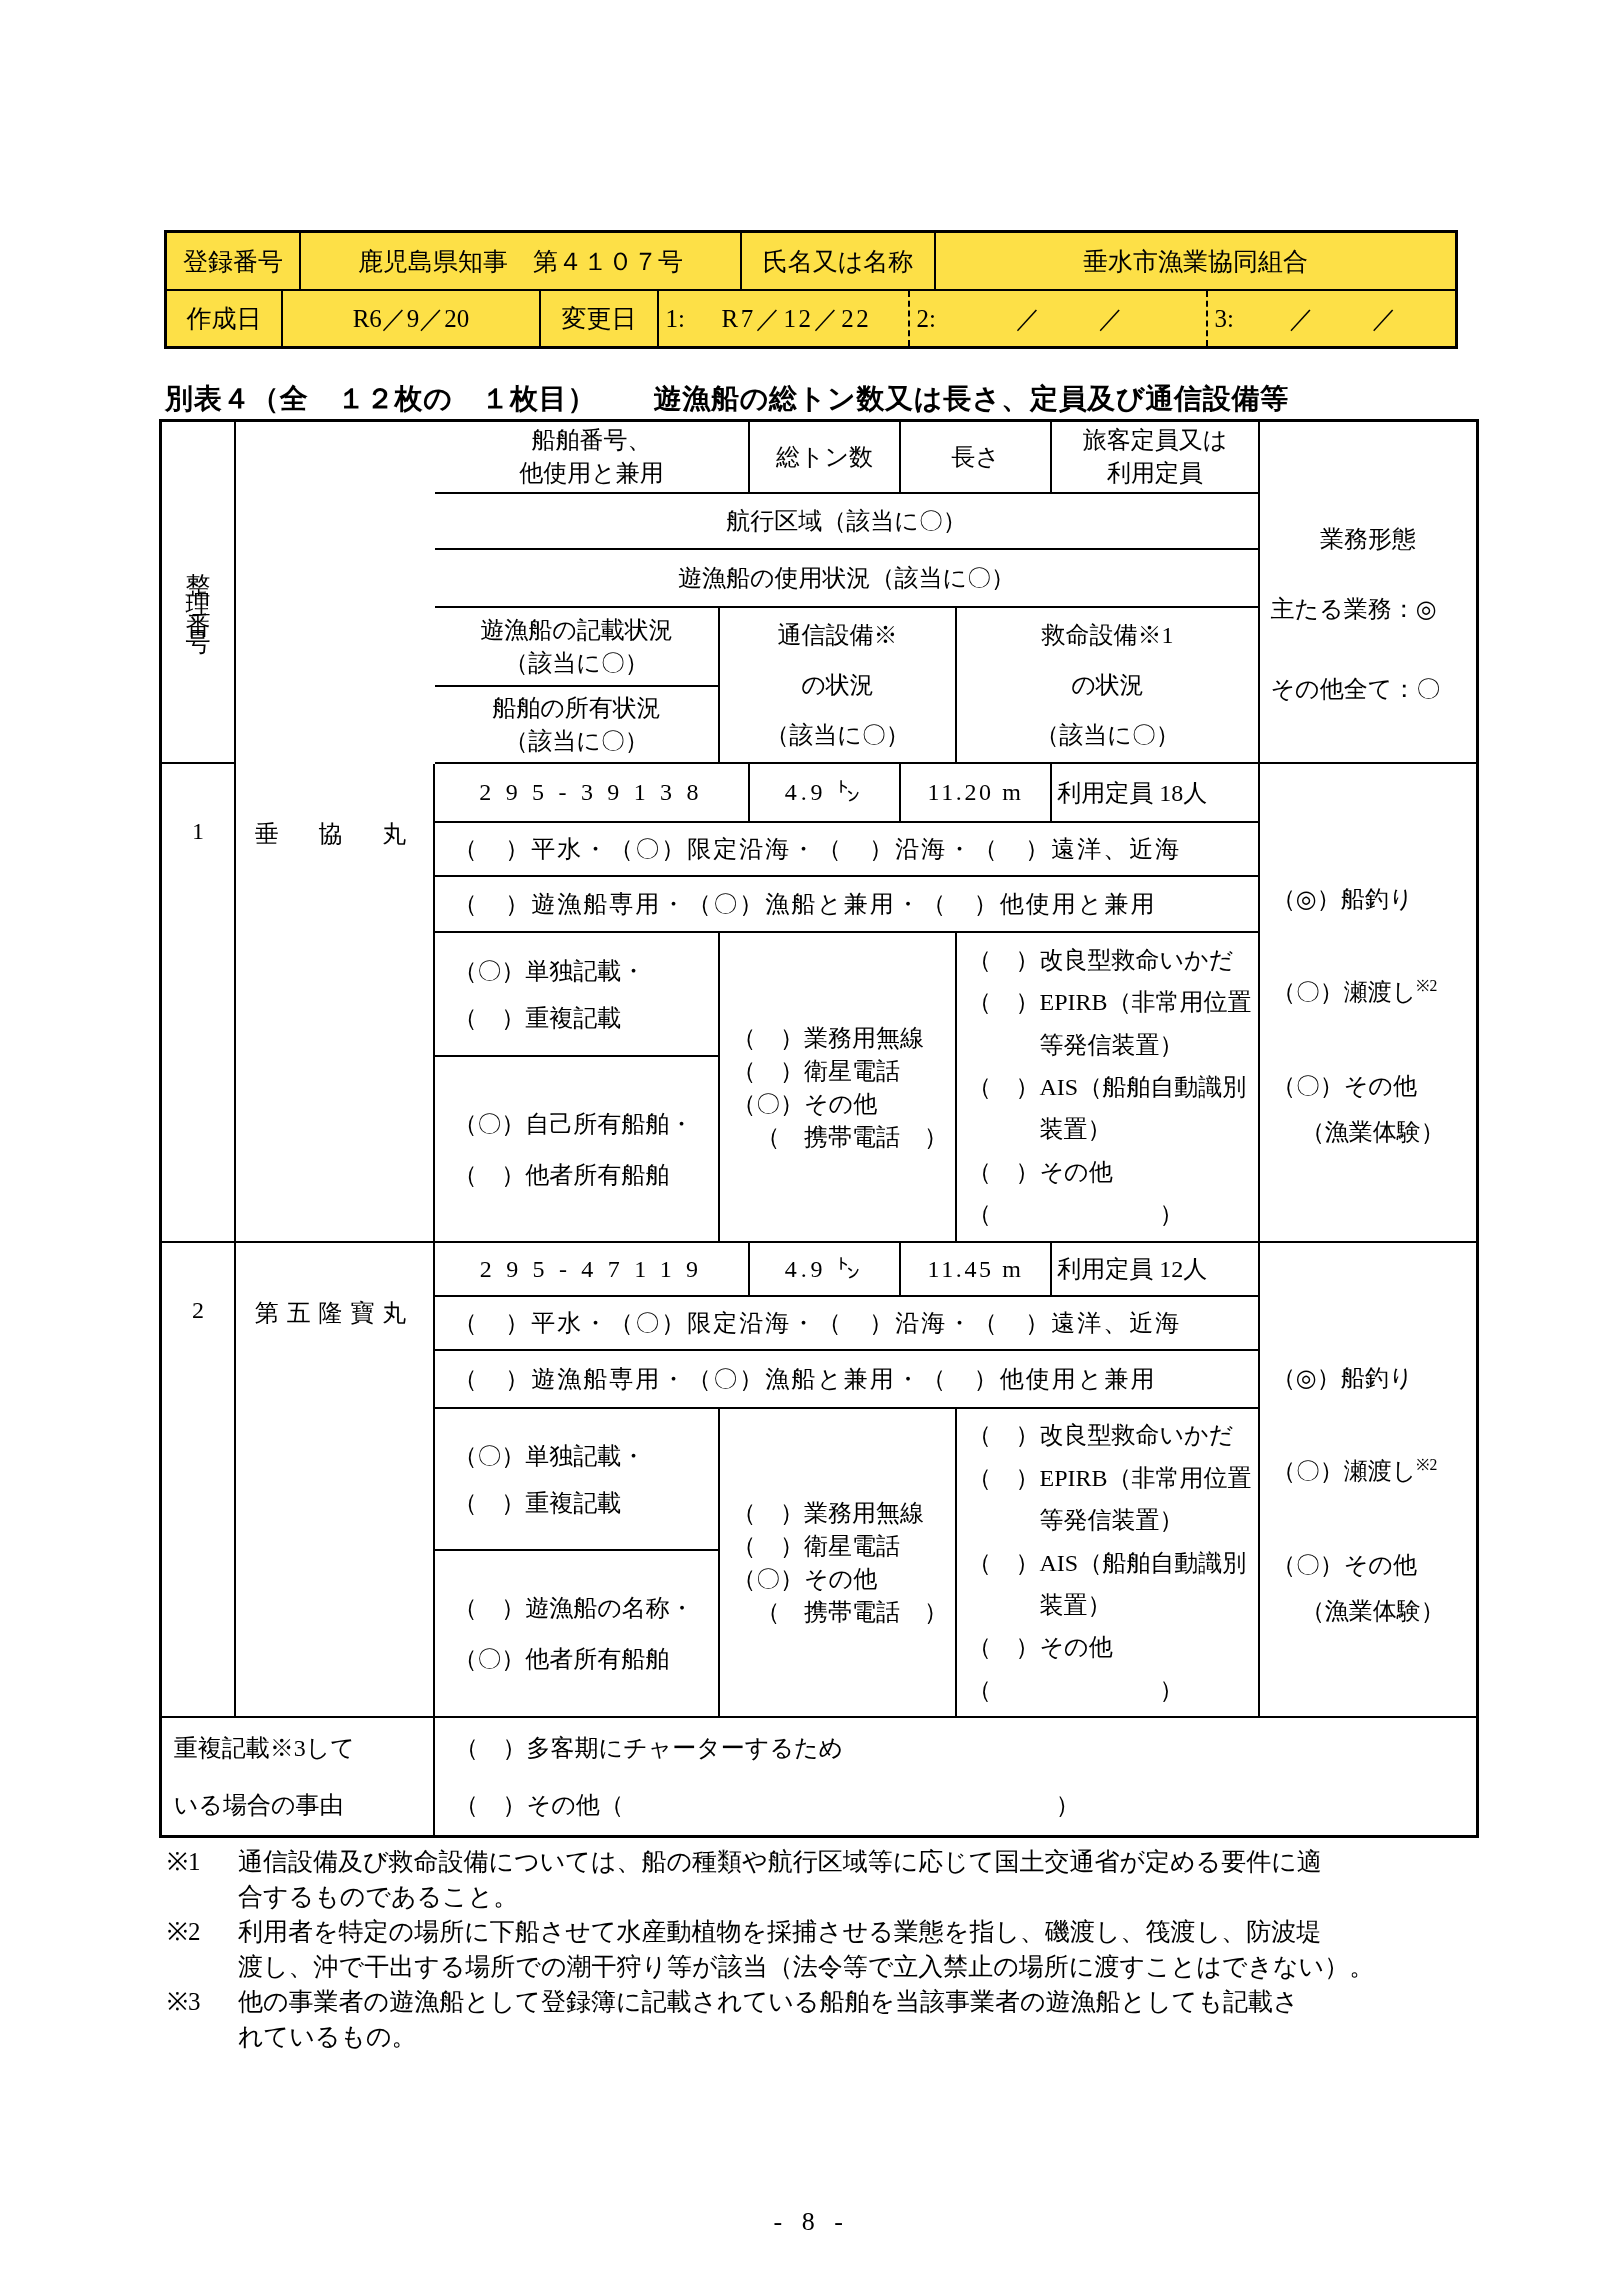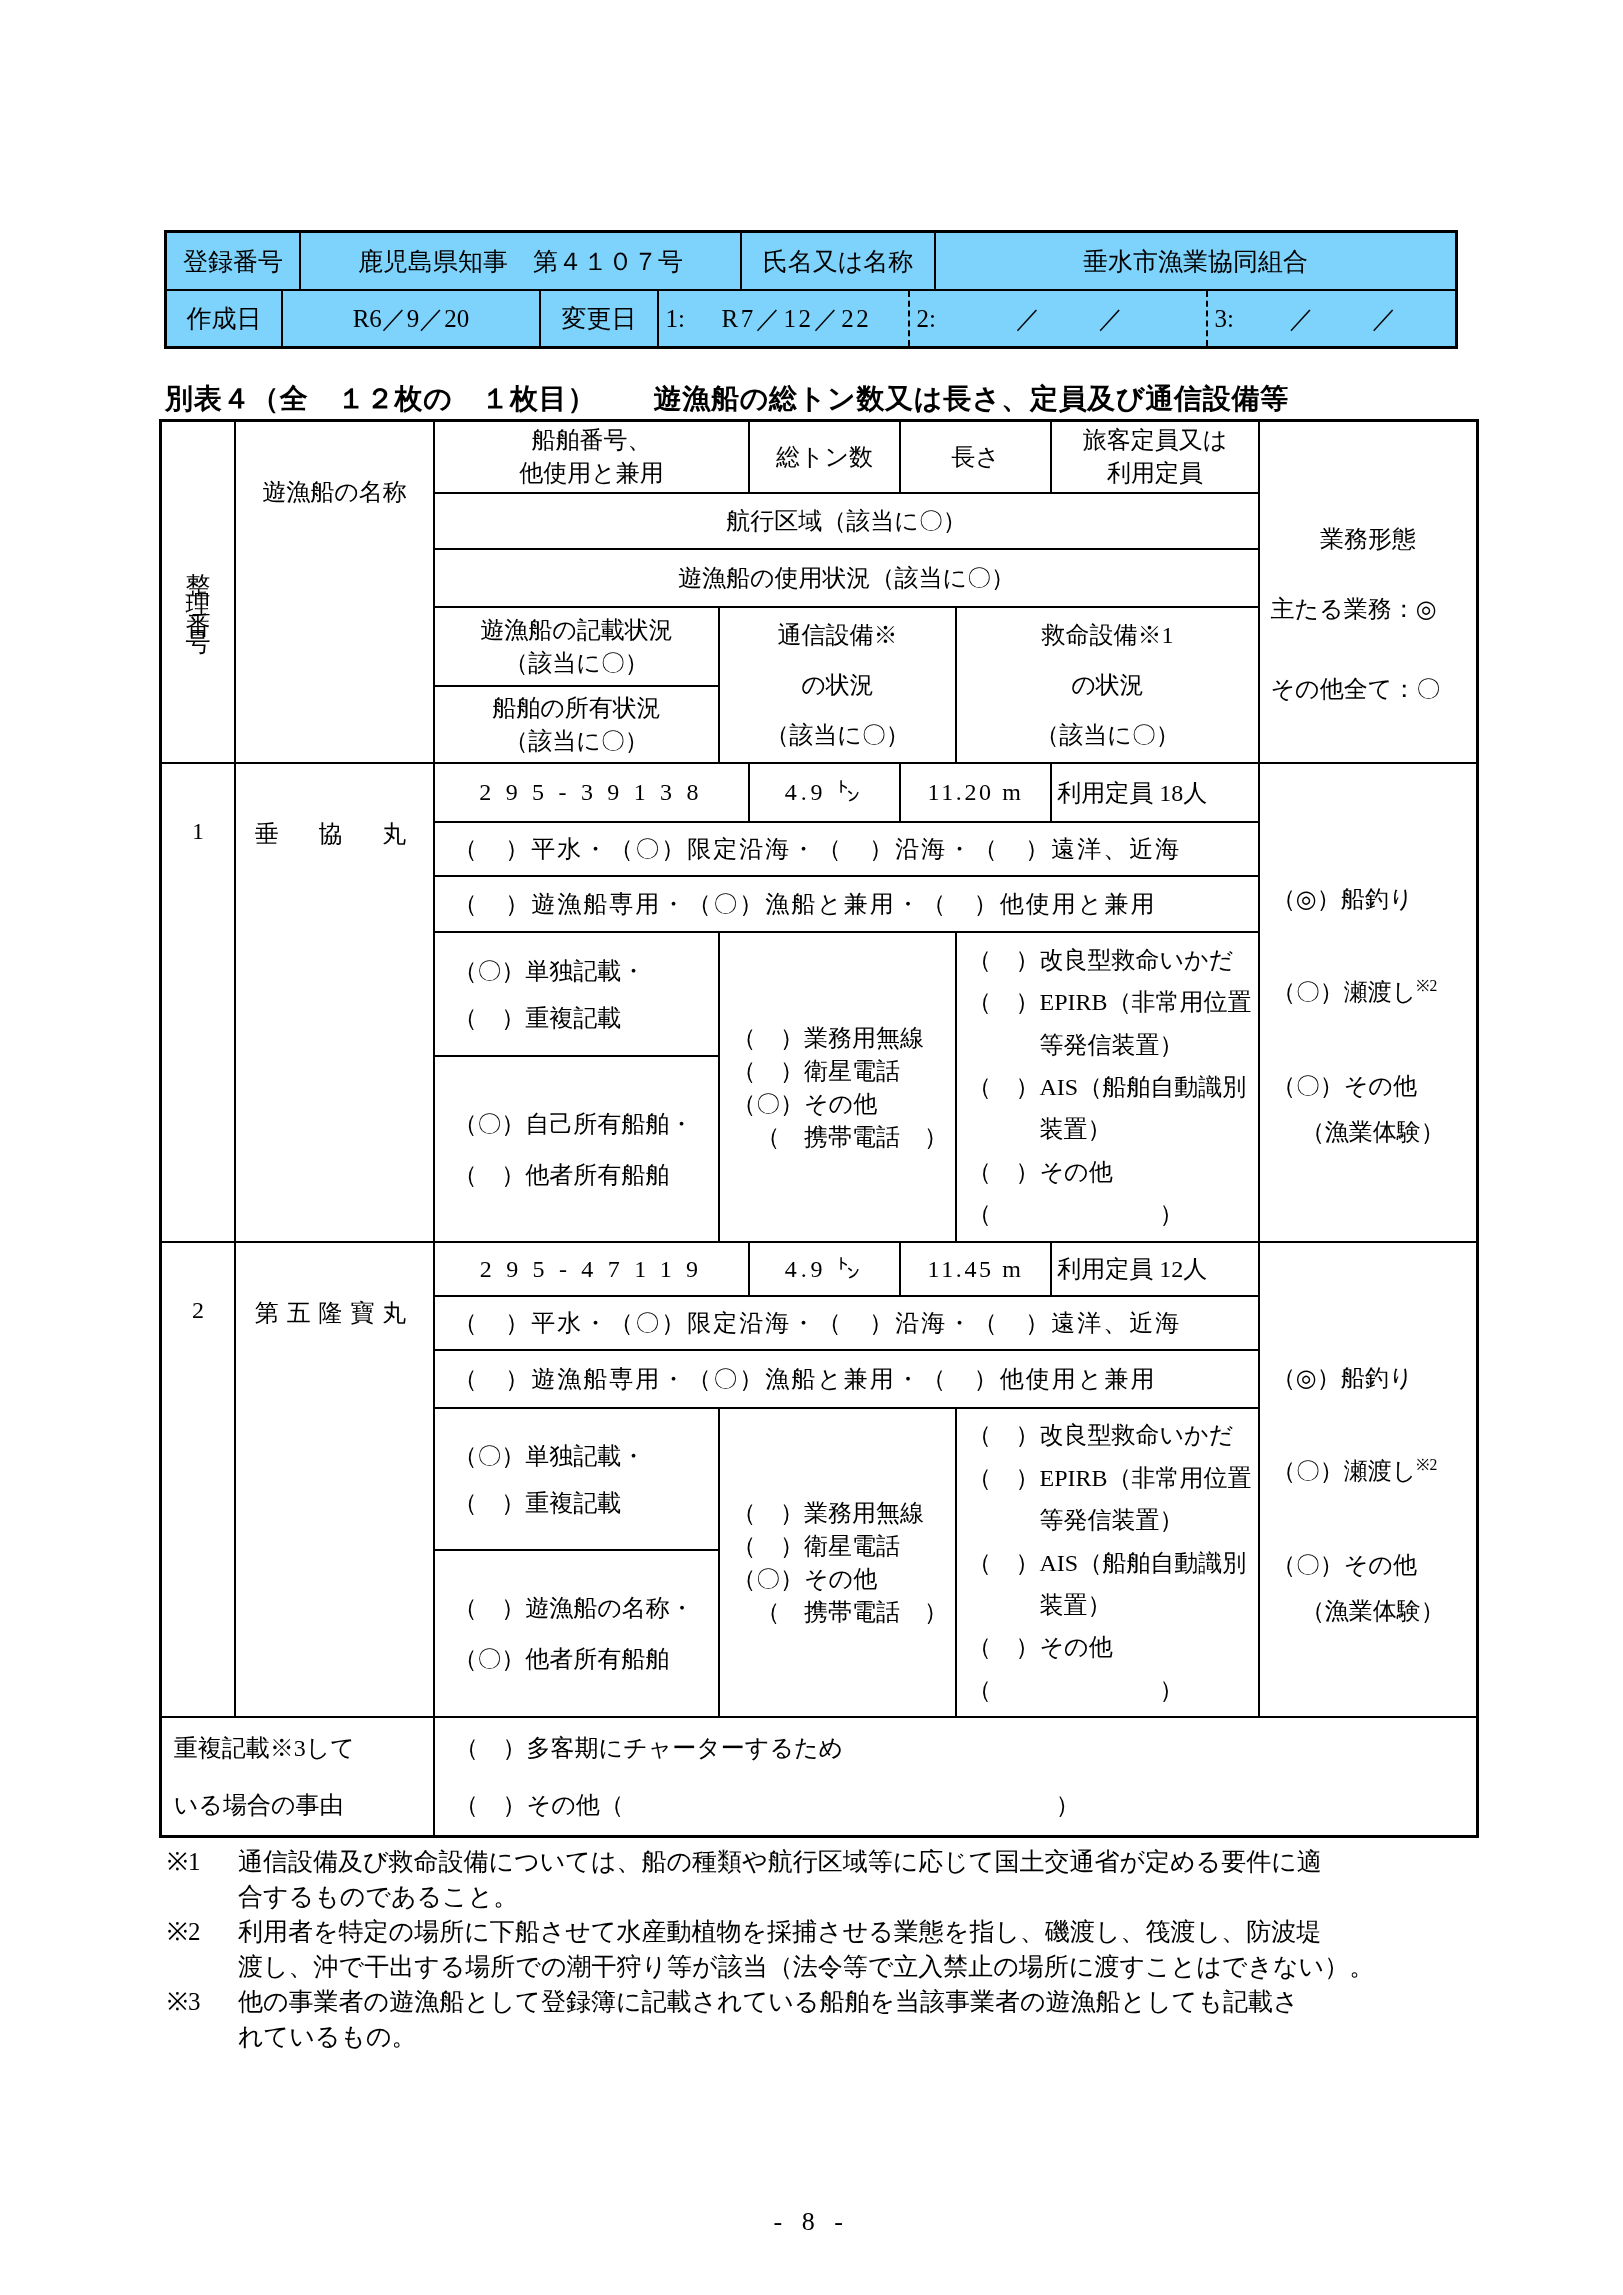--- a/index.html
+++ b/index.html
@@ -4,21 +4,21 @@
 <style>
   html,body { margin:0; padding:0; background:#e8e8e8; }
   #page {
     position:relative; width:1623px; height:2295px; background:#ffffff;
     font-family:"Liberation Serif","DejaVu Serif",serif; color:#000;
     overflow:hidden;
   }
   
   #top-table {
     position:absolute; left:164px; top:230px; width:1294px;
-    border:3.3px solid #000; box-sizing:border-box; background:#7dd3fc;
+    border:3.3px solid #000; box-sizing:border-box; background:#fde047;
   }
   .tt-row { display:flex; height:55px; }
   .tt-row.first { border-bottom:2px solid #000; height:56px; }
   .tt-cell {
     box-sizing:border-box; display:flex; align-items:center; justify-content:center;
     font-size:25px; border-right:2px solid #000; overflow:hidden; white-space:nowrap;
   }
   .tt-cell.last { border-right:none; }
   .tt-cell.dashed { border-right:2px dashed #000; }
   .tt-w1 { width:134px; } .tt-w2 { width:441px; } .tt-w3 { width:194px; } .tt-w4 { flex:1; }
@@ -119,21 +119,20 @@
     </div>
   </div>
 
   <div id="sheet-title">別表４（全　１２枚の　１枚目）　　遊漁船の総トン数又は長さ、定員及び通信設備等</div>
 
   <div id="main-table">
 
     <div style="grid-area:1/1/6/2">
       <span class="vtext">整理番号</span>
     </div>
-    <div style="grid-area:1/2/6/3" class="top-pad">遊漁船の名称</div>
     <div style="grid-area:1/3/2/5" class="colflex hdr2">
       <span>船舶番号、</span>
       <span>他使用と兼用</span>
     </div>
     <div style="grid-area:1/5/2/6">総トン数</div>
     <div style="grid-area:1/6/2/8">長さ</div>
     <div style="grid-area:1/8/2/9" class="colflex hdr2">
       <span>旅客定員又は</span>
       <span>利用定員</span>
     </div>

